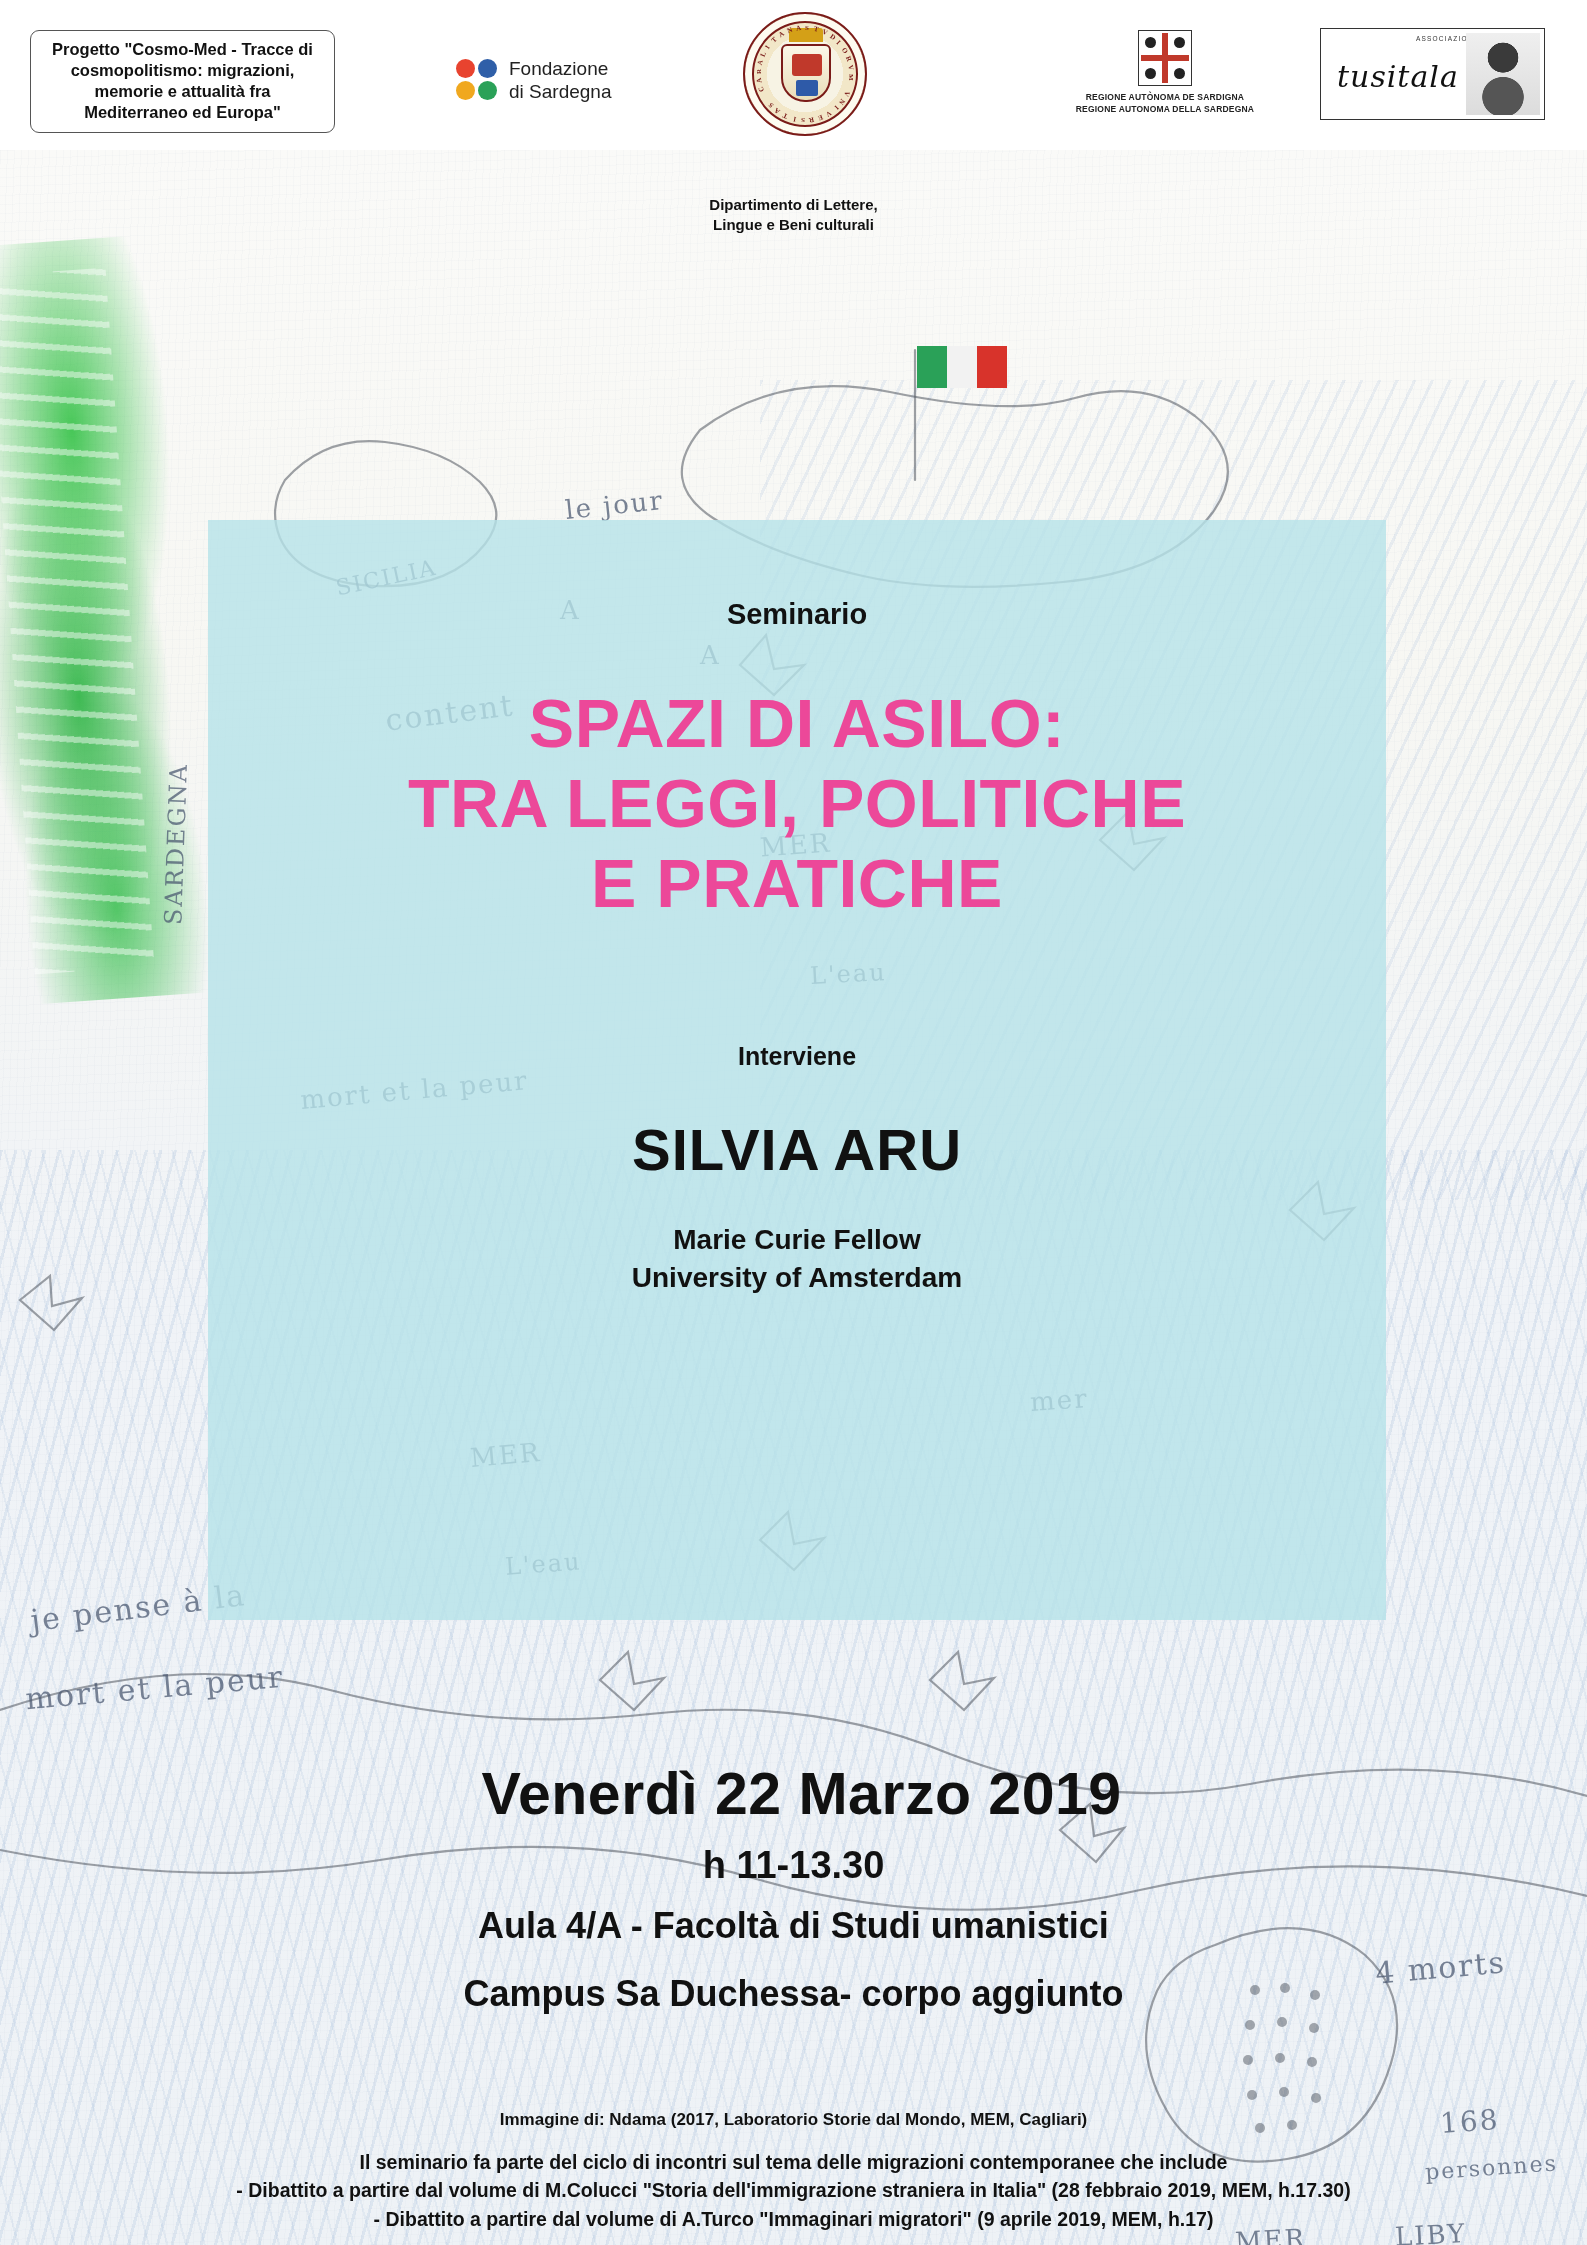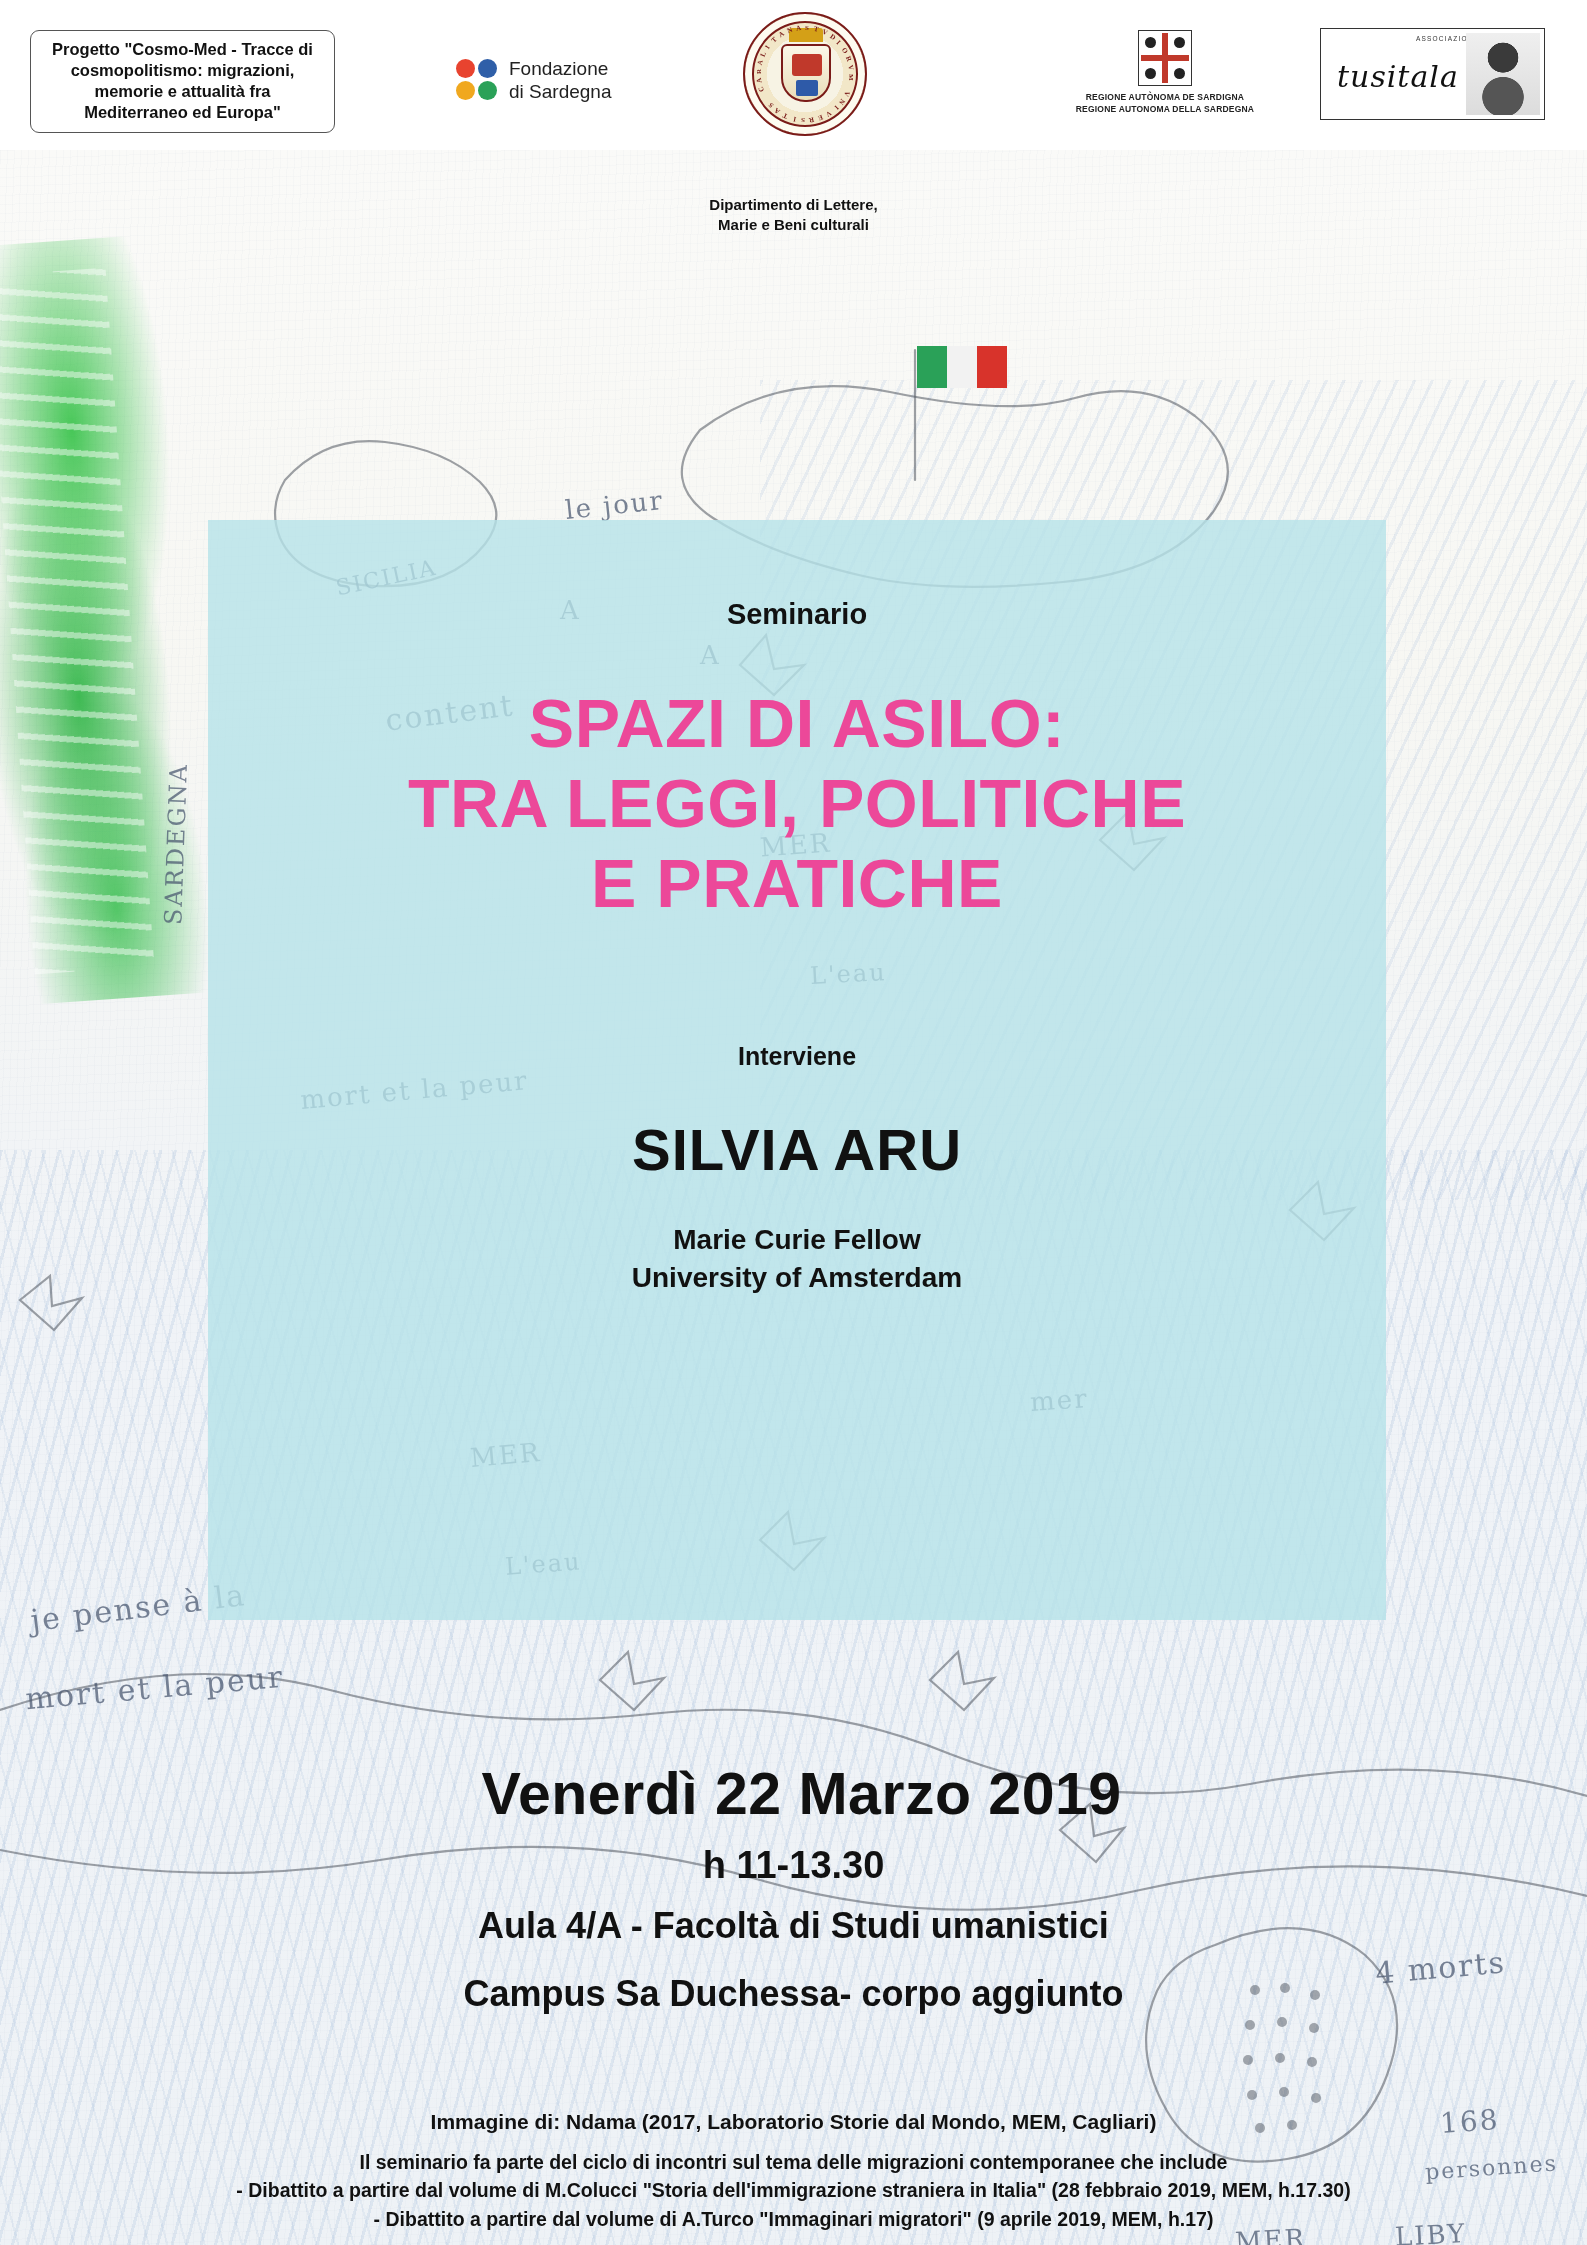--- a/index.html
+++ b/index.html
@@ -180,21 +180,21 @@
   .when {
     position:absolute; left:0; right:0; top:1760px; text-align:center; z-index:6;
   }
   .when .date { font-size:59px; font-weight:bold; color:#111; letter-spacing:0.5px;margin-left:16px; }
   .when .hour { margin-top:16px; font-size:38px; font-weight:bold; color:#111; }
   .when .room { margin-top:18px; font-size:36px; font-weight:bold; color:#111; }
   .when .campus { margin-top:26px; font-size:36px; font-weight:bold; color:#111; }
 
   .credit {
     position:absolute; left:0; right:0; top:2110px; text-align:center;
-    font-size:21px; font-weight:bold; color:#111; z-index:6;
+    font-size:17px; font-weight:bold; color:#111; z-index:6;
   }
   .footnotes {
     position:absolute; left:0; right:0; top:2148px; text-align:center;
     font-size:19.5px; font-weight:bold; color:#111; line-height:1.45; z-index:6;
   }
 </style>
 </head>
 <body>
 
 <div class="bg">
@@ -350,21 +350,21 @@
 
   <div class="tusitala-logo">
     <div class="tusitala-top">ASSOCIAZIONE</div>
     <div class="tusitala-word">tusitala</div>
     <div class="tusitala-face"></div>
   </div>
 </div>
 
 <div class="dipartimento">
   <div>Dipartimento di Lettere,</div>
-  <div>Marie e Beni culturali</div>
+  <div>Lingue e Beni culturali</div>
 </div>
 
 <div class="panel">
   <div class="kicker">Seminario</div>
   <div class="title">
     <div>SPAZI DI ASILO:</div>
     <div>TRA LEGGI, POLITICHE</div>
     <div>E PRATICHE</div>
   </div>
   <div class="interviene">Interviene</div>

